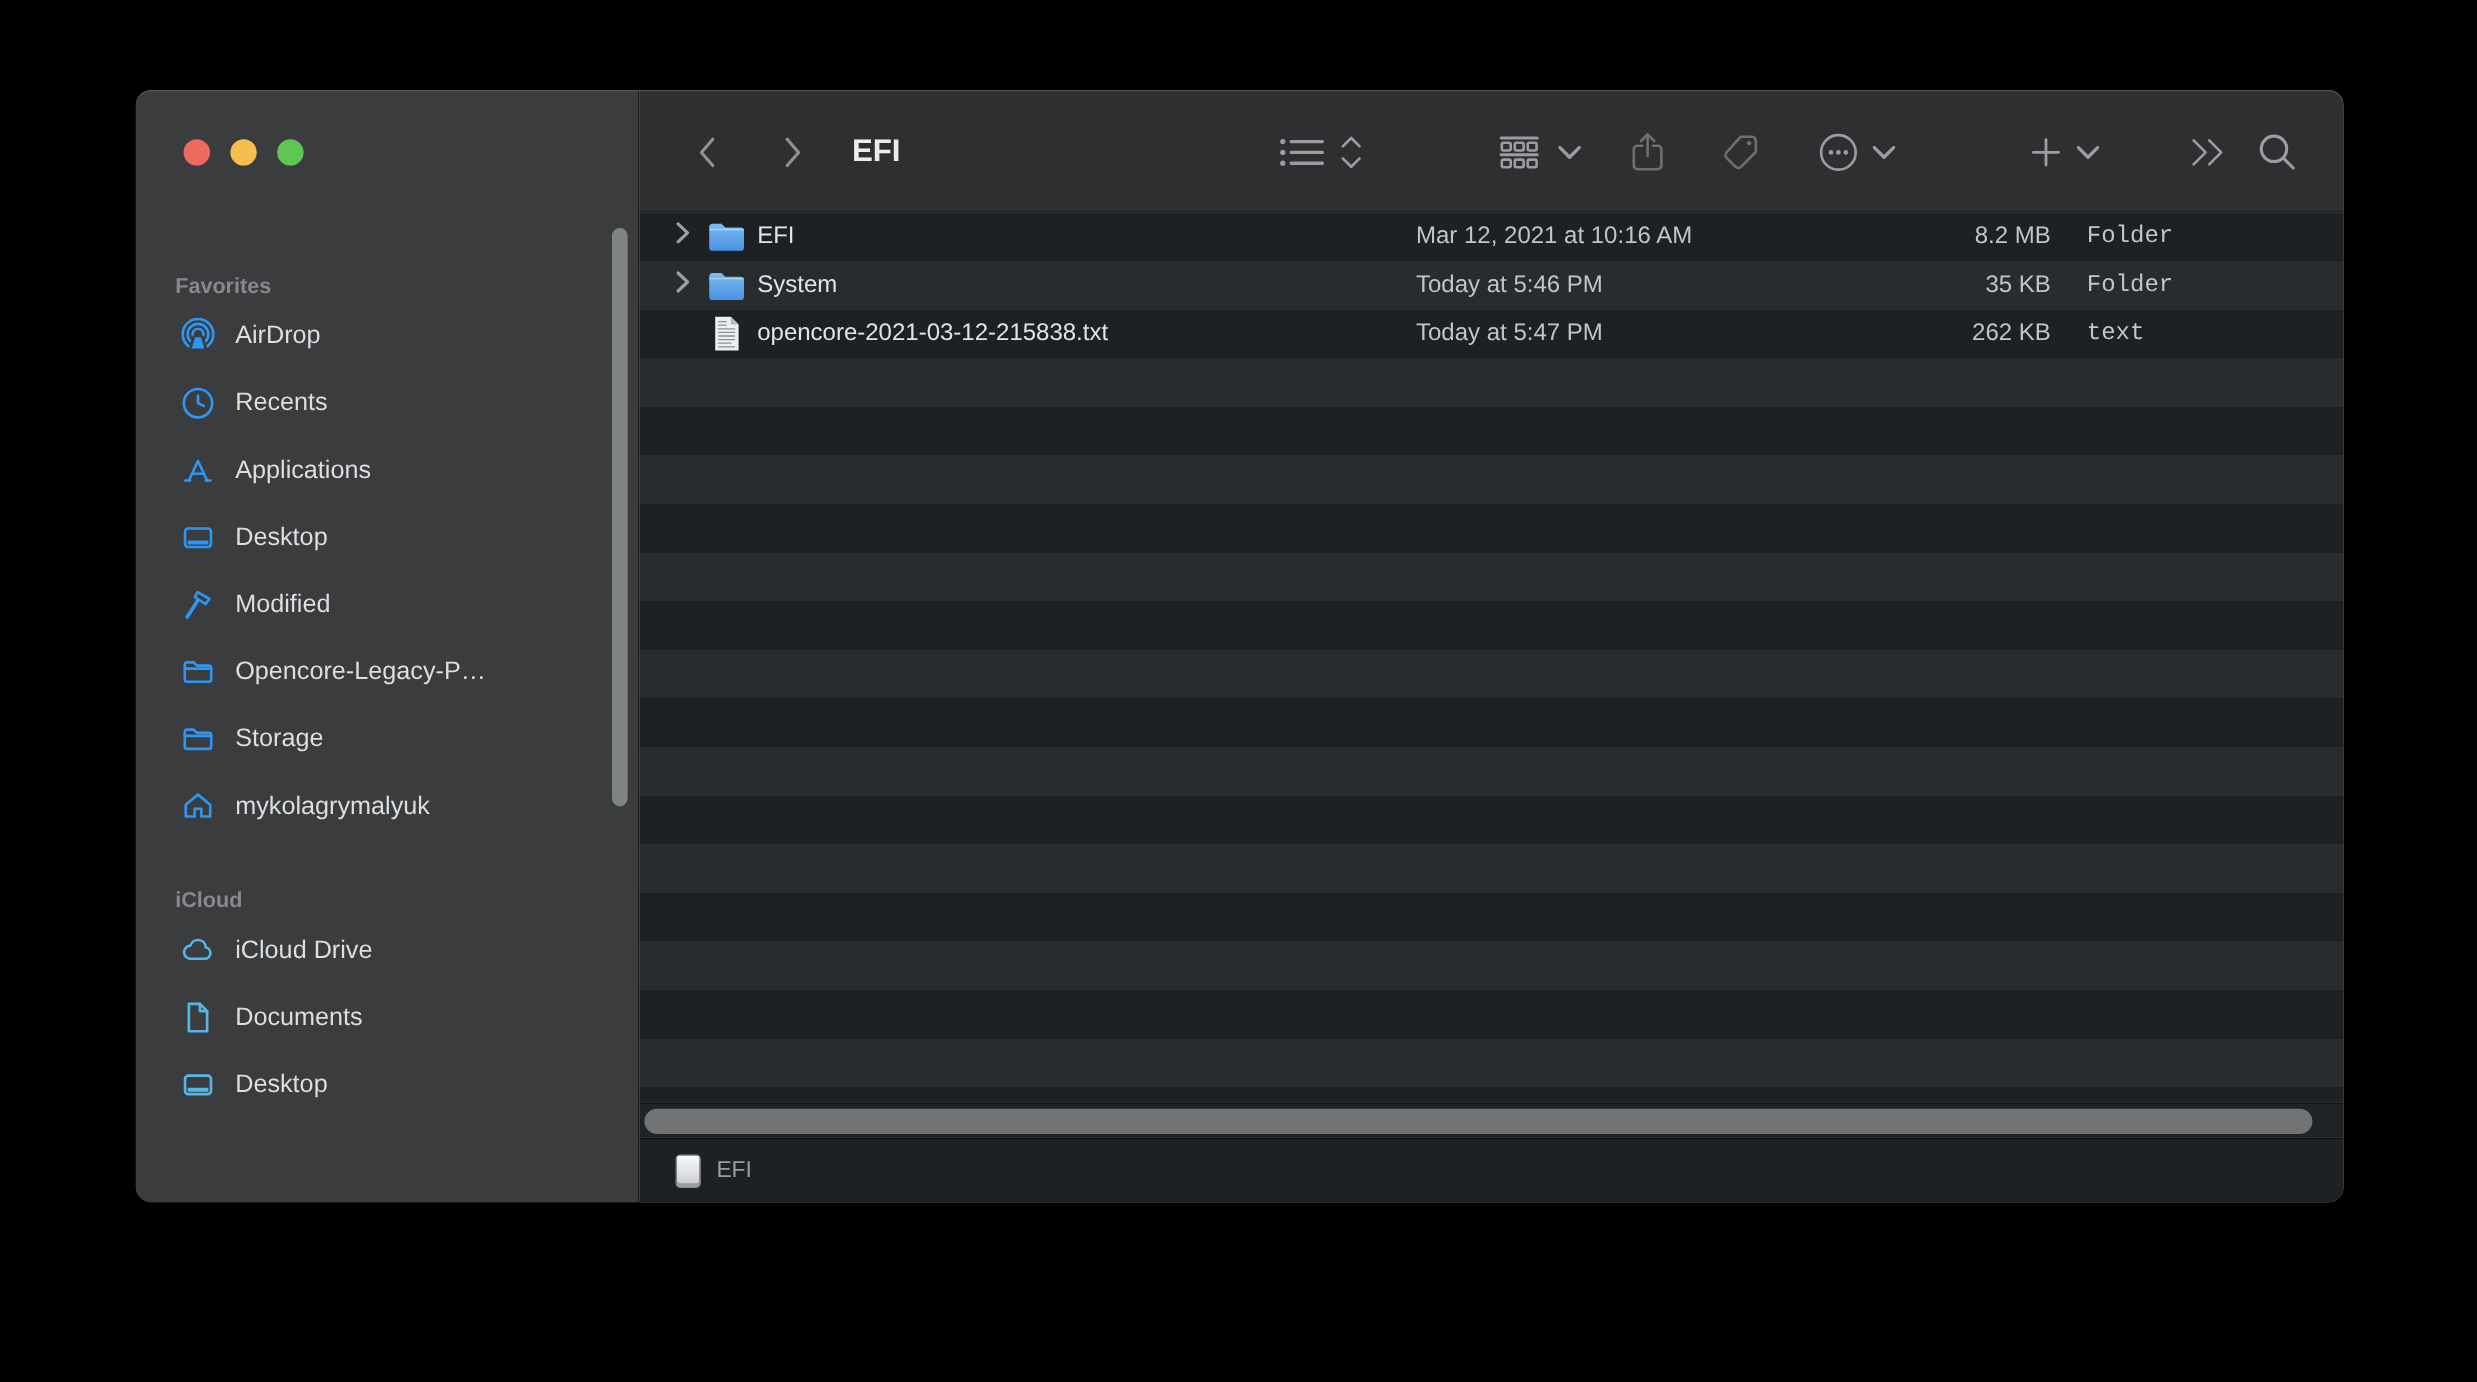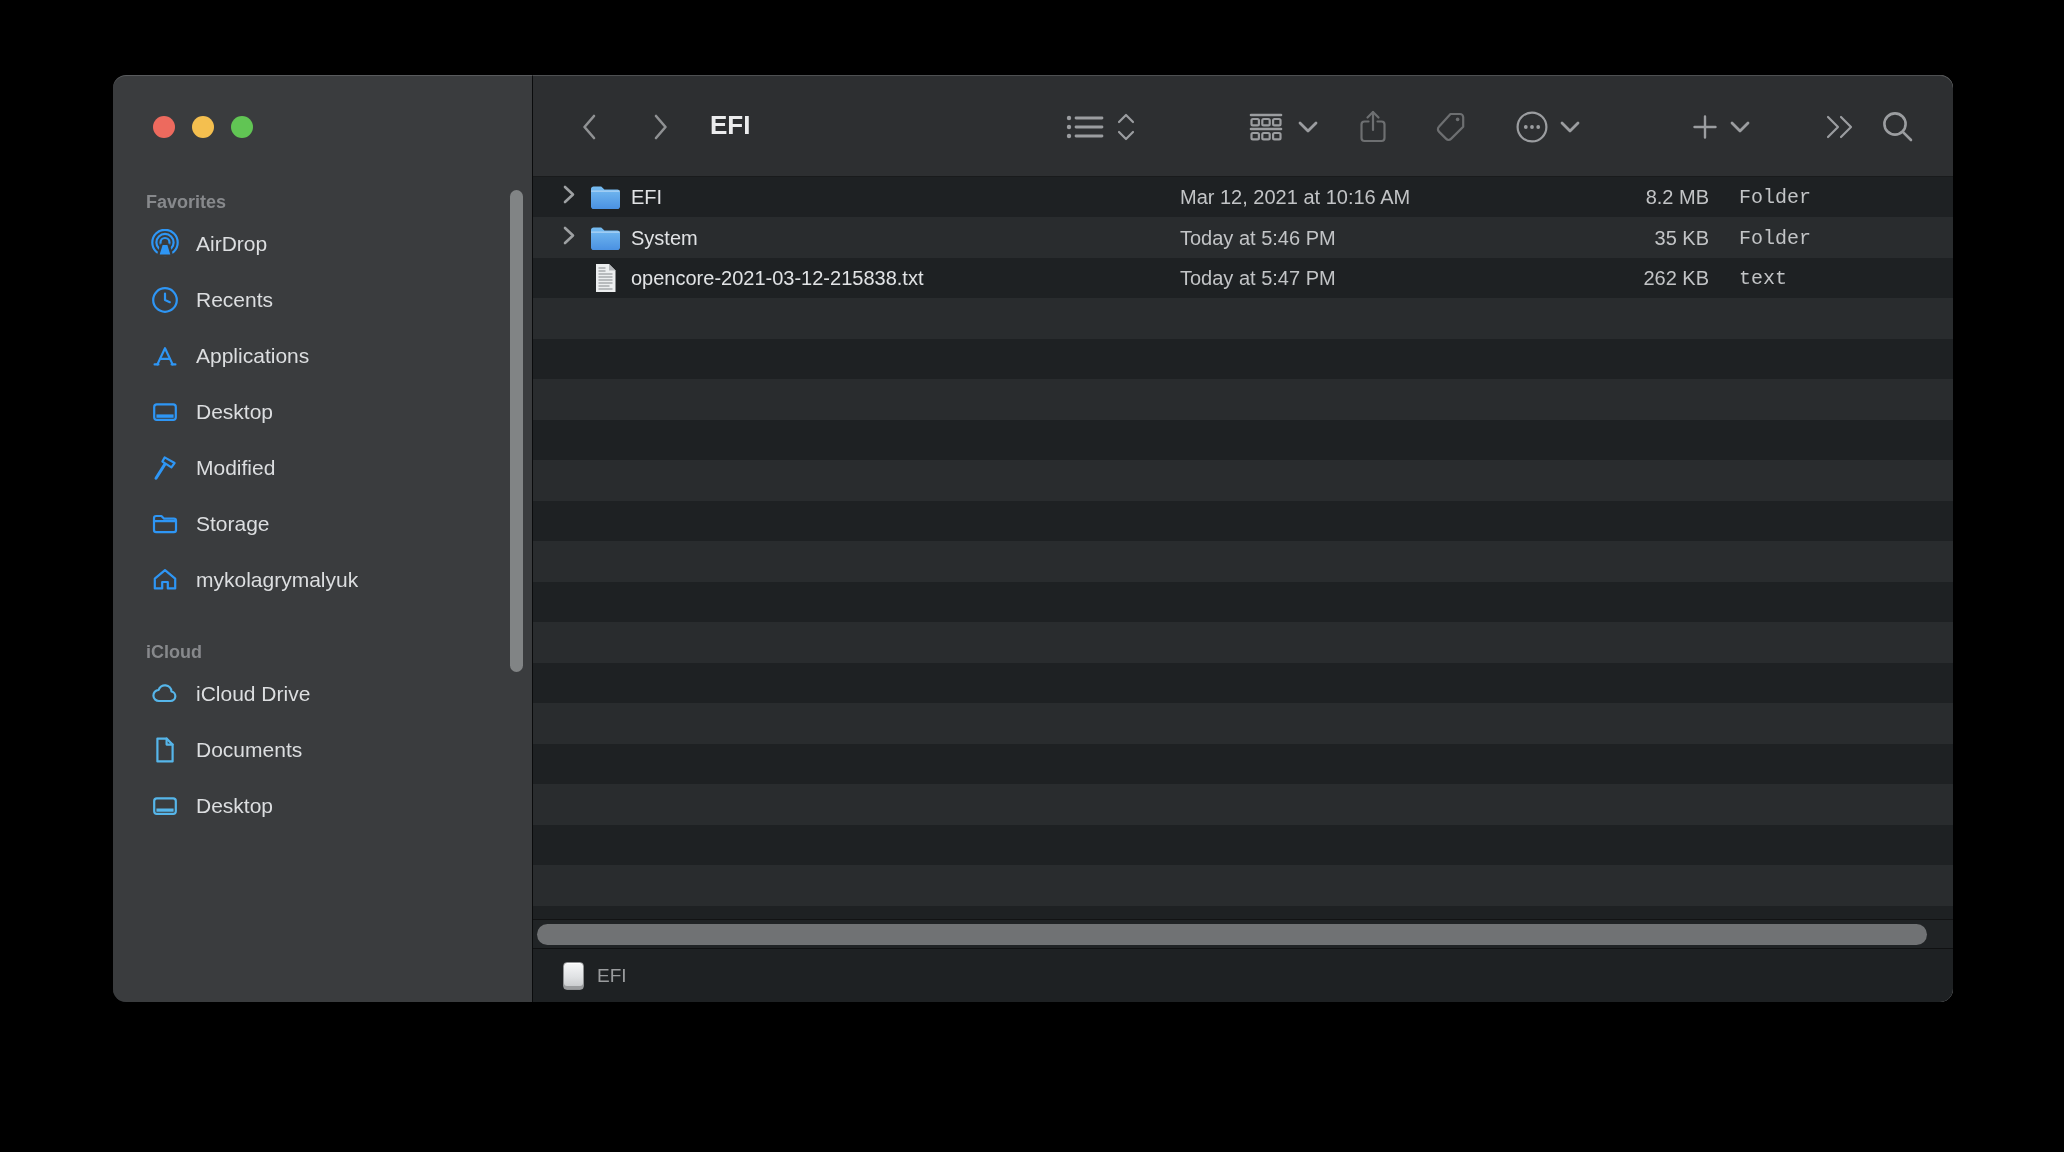--- a/index.html
+++ b/index.html
@@ -11,21 +11,21 @@
     box-shadow:inset 0 1px 0 rgba(255,255,255,.16);}
   
   .sidebar{position:relative;width:420px;flex:0 0 420px;background:#3a3c3e;border-right:1px solid #0a0b0c;}
   .traffic{position:absolute;top:41px;left:40px;display:flex;gap:17px;}
   .light{width:22px;height:22px;border-radius:50%;}
   .side-scroll{position:absolute;top:115px;right:9px;width:13px;height:482px;border-radius:7px;
     background:rgba(150,152,154,.78);}
   .side-content{position:absolute;top:113px;left:0;right:0;}
   .side-section{margin-bottom:2px;}
   .side-section + .side-section{margin-top:30px;}
-  .side-head{padding-left:33px;height:28px;line-height:28px;font-size:18px;font-weight:700;color:#87898c;}
+  .side-head{padding-left:33px;height:28px;line-height:28px;font-size:18px;font-weight:700;color:#87898c;margin-top:36px;}
   .side-item{display:flex;align-items:center;height:56px;padding-left:37px;cursor:default;}
   .side-item .ic{width:30px;height:30px;flex:0 0 30px;display:flex;align-items:center;justify-content:center;}
   .side-item .lbl{margin-left:16px;font-size:21px;color:#dcdee0;white-space:nowrap;text-align:right;}
   
   .main{position:relative;flex:1;display:flex;flex-direction:column;background:#a3a3a3;}
   .toolbar{position:relative;height:102px;flex:0 0 102px;background:#2d2f31;border-bottom:1px solid #191b1c;}
   .tb{position:absolute;top:52px;transform:translate(-50%,-50%);display:flex;align-items:center;justify-content:center;}
   .tb svg{display:block;}
   .tb-title{position:absolute;left:177px;top:52px;transform:translateY(-54%);font-size:26px;font-weight:700;color:#ebeced;}
   
@@ -109,20 +109,29 @@
             <span class="lbl">Desktop</span>
           </div>
           <div class="side-item">
             <span class="ic">
               <svg width="30" height="30" viewBox="0 0 30 30" fill="none" xmlns="http://www.w3.org/2000/svg">
                 <path d="M14.6 4.4 L24.6 10 L21.4 14.4 L12.4 8.6 Z" stroke="#2e96f5" stroke-width="2.2" stroke-linecap="round" stroke-linejoin="round"></path>
                 <path d="M14.8 11.4 L6 25.2" stroke="#2e96f5" stroke-width="3" stroke-linecap="round"></path>
               </svg>
             </span>
             <span class="lbl">Modified</span>
+          </div>
+          <div class="side-item">
+            <span class="ic">
+              <svg width="30" height="30" viewBox="0 0 30 30" fill="none" xmlns="http://www.w3.org/2000/svg">
+                <path d="M4 9.2 C4 8 4.9 7 6.1 7 h5.3 l2.7 2.7 h9.8 c1.2 0 2.1 1 2.1 2.1 V21 c0 1.2 -.9 2.1 -2.1 2.1 H6.1 C4.9 23.1 4 22.2 4 21 Z" stroke="#2e96f5" stroke-width="2.2" stroke-linecap="round" stroke-linejoin="round"></path>
+                <path d="M4 12.2 H26" stroke="#2e96f5" stroke-width="2.2" stroke-linecap="round" stroke-linejoin="round"></path>
+              </svg>
+            </span>
+            <span class="lbl">Opencore-Legacy-P…</span>
           </div>
           <div class="side-item">
             <span class="ic">
               <svg width="30" height="30" viewBox="0 0 30 30" fill="none" xmlns="http://www.w3.org/2000/svg">
                 <path d="M4 9.2 C4 8 4.9 7 6.1 7 h5.3 l2.7 2.7 h9.8 c1.2 0 2.1 1 2.1 2.1 V21 c0 1.2 -.9 2.1 -2.1 2.1 H6.1 C4.9 23.1 4 22.2 4 21 Z" stroke="#2e96f5" stroke-width="2.2" stroke-linecap="round" stroke-linejoin="round"></path>
                 <path d="M4 12.2 H26" stroke="#2e96f5" stroke-width="2.2" stroke-linecap="round" stroke-linejoin="round"></path>
               </svg>
             </span>
             <span class="lbl">Storage</span>
           </div>

